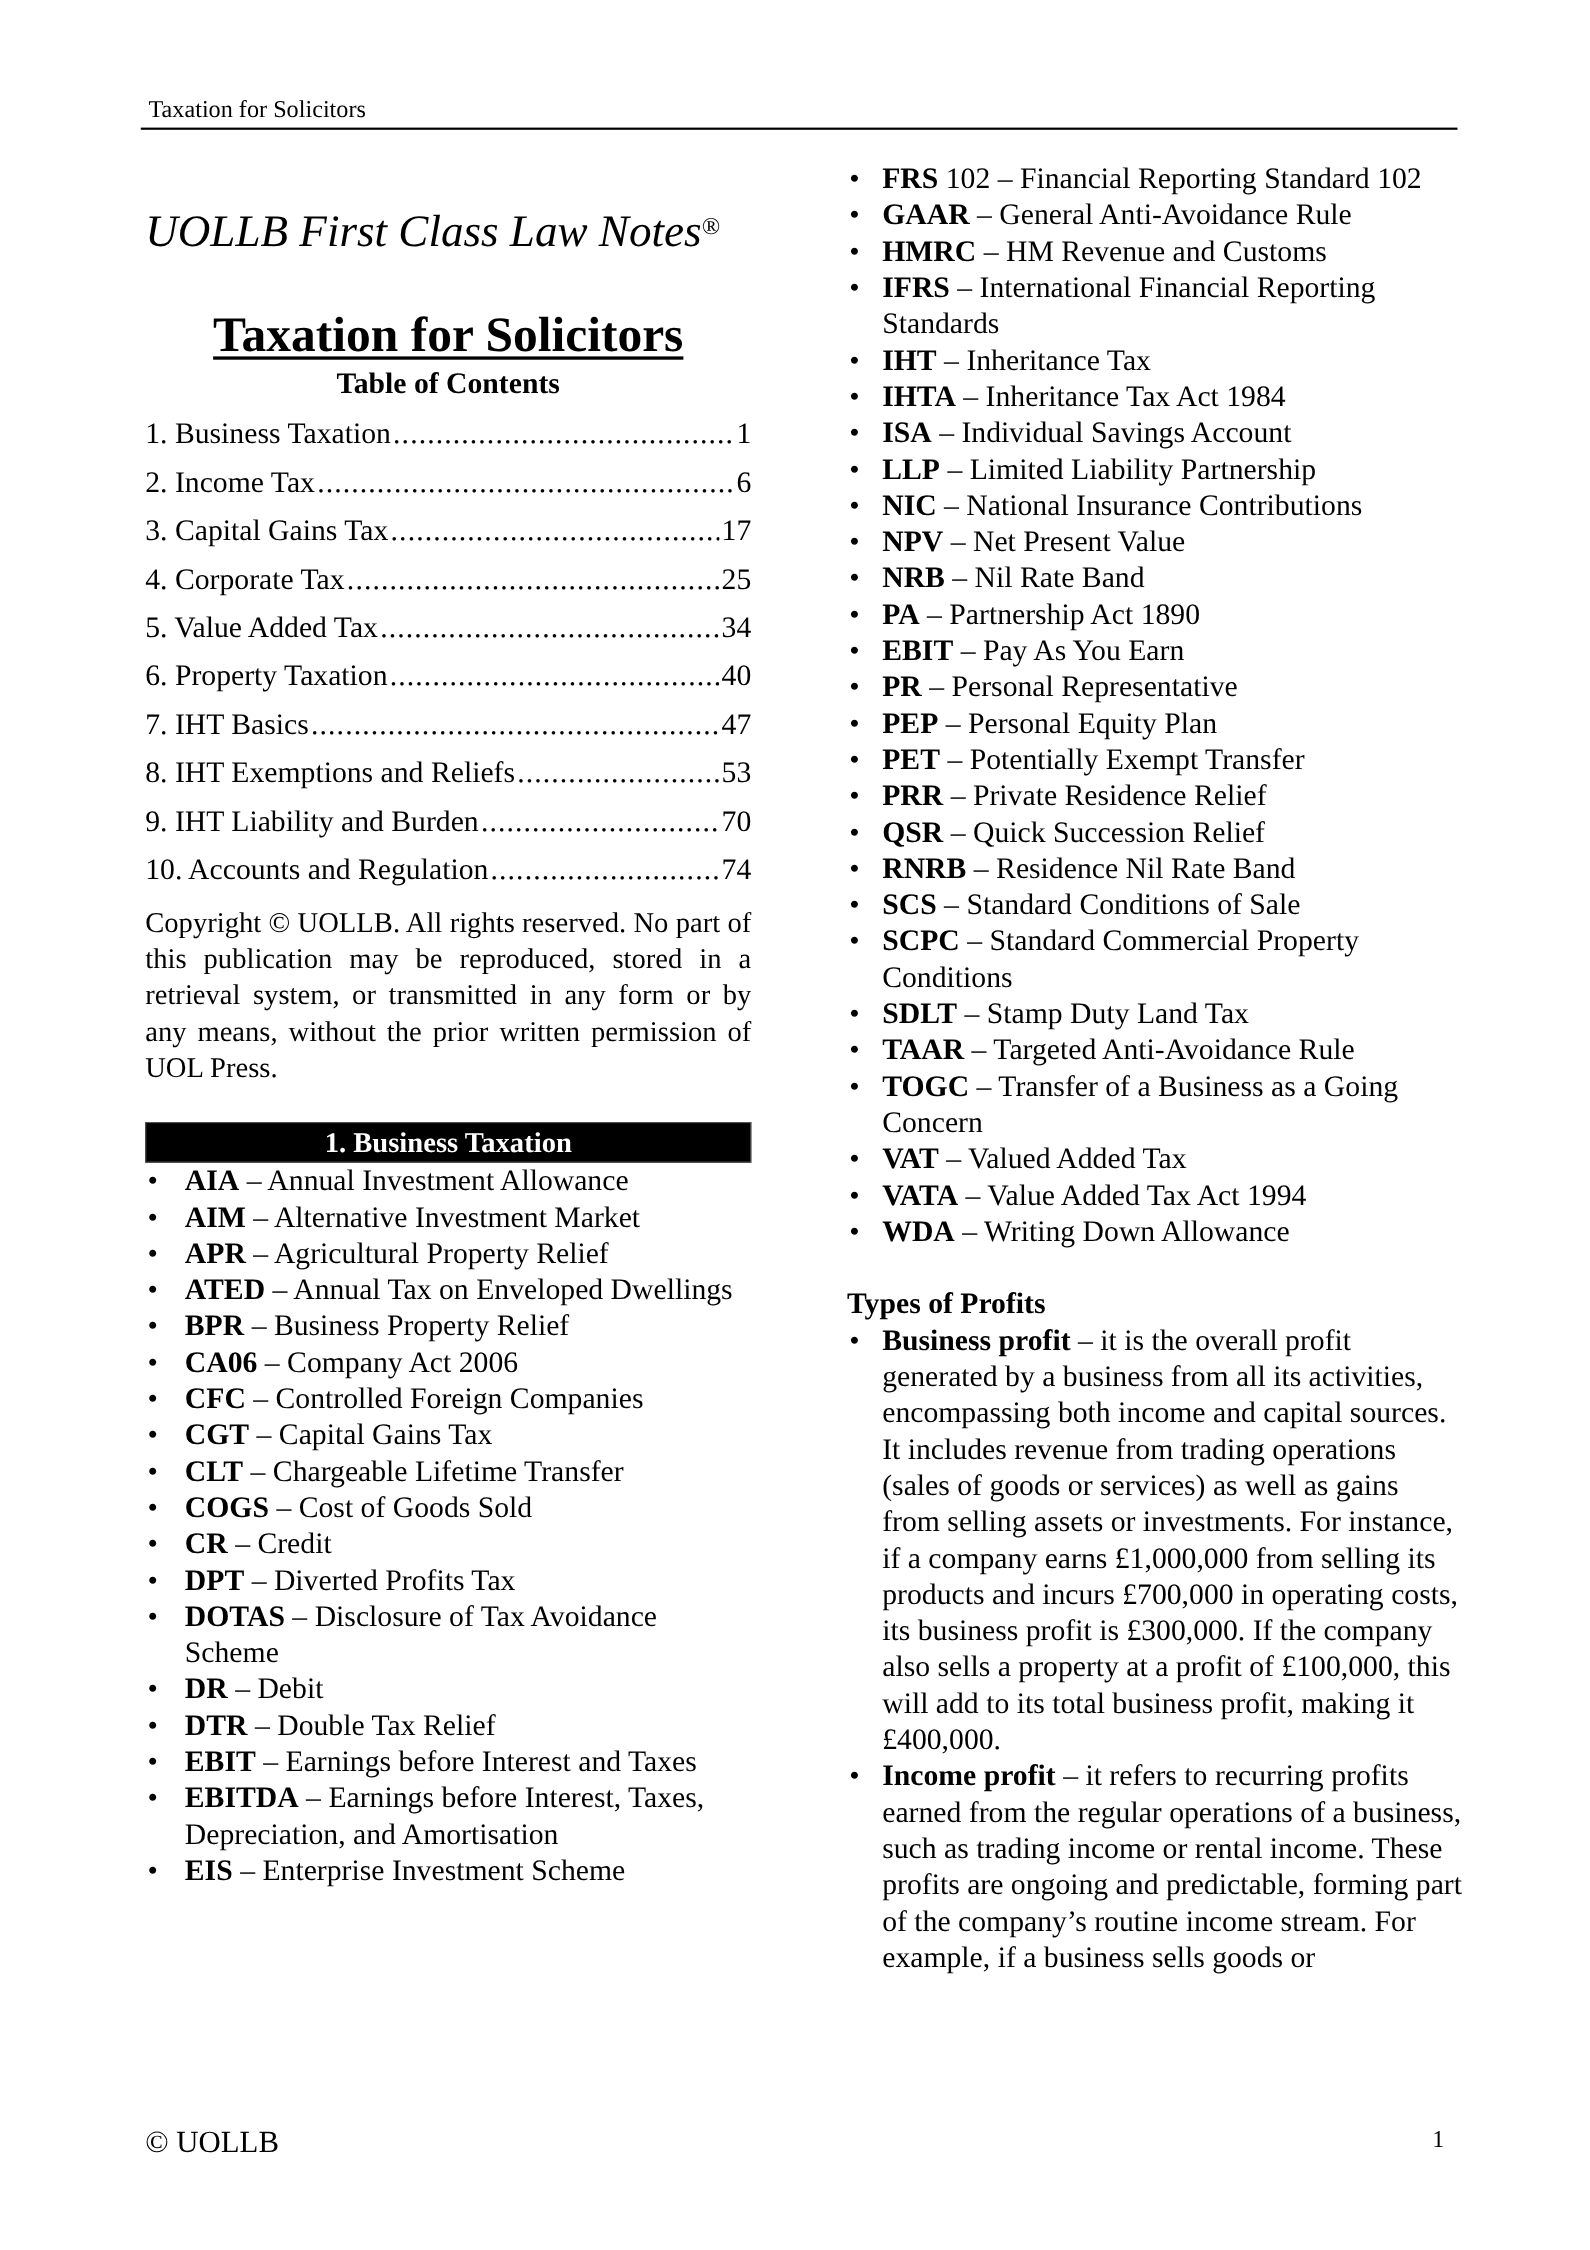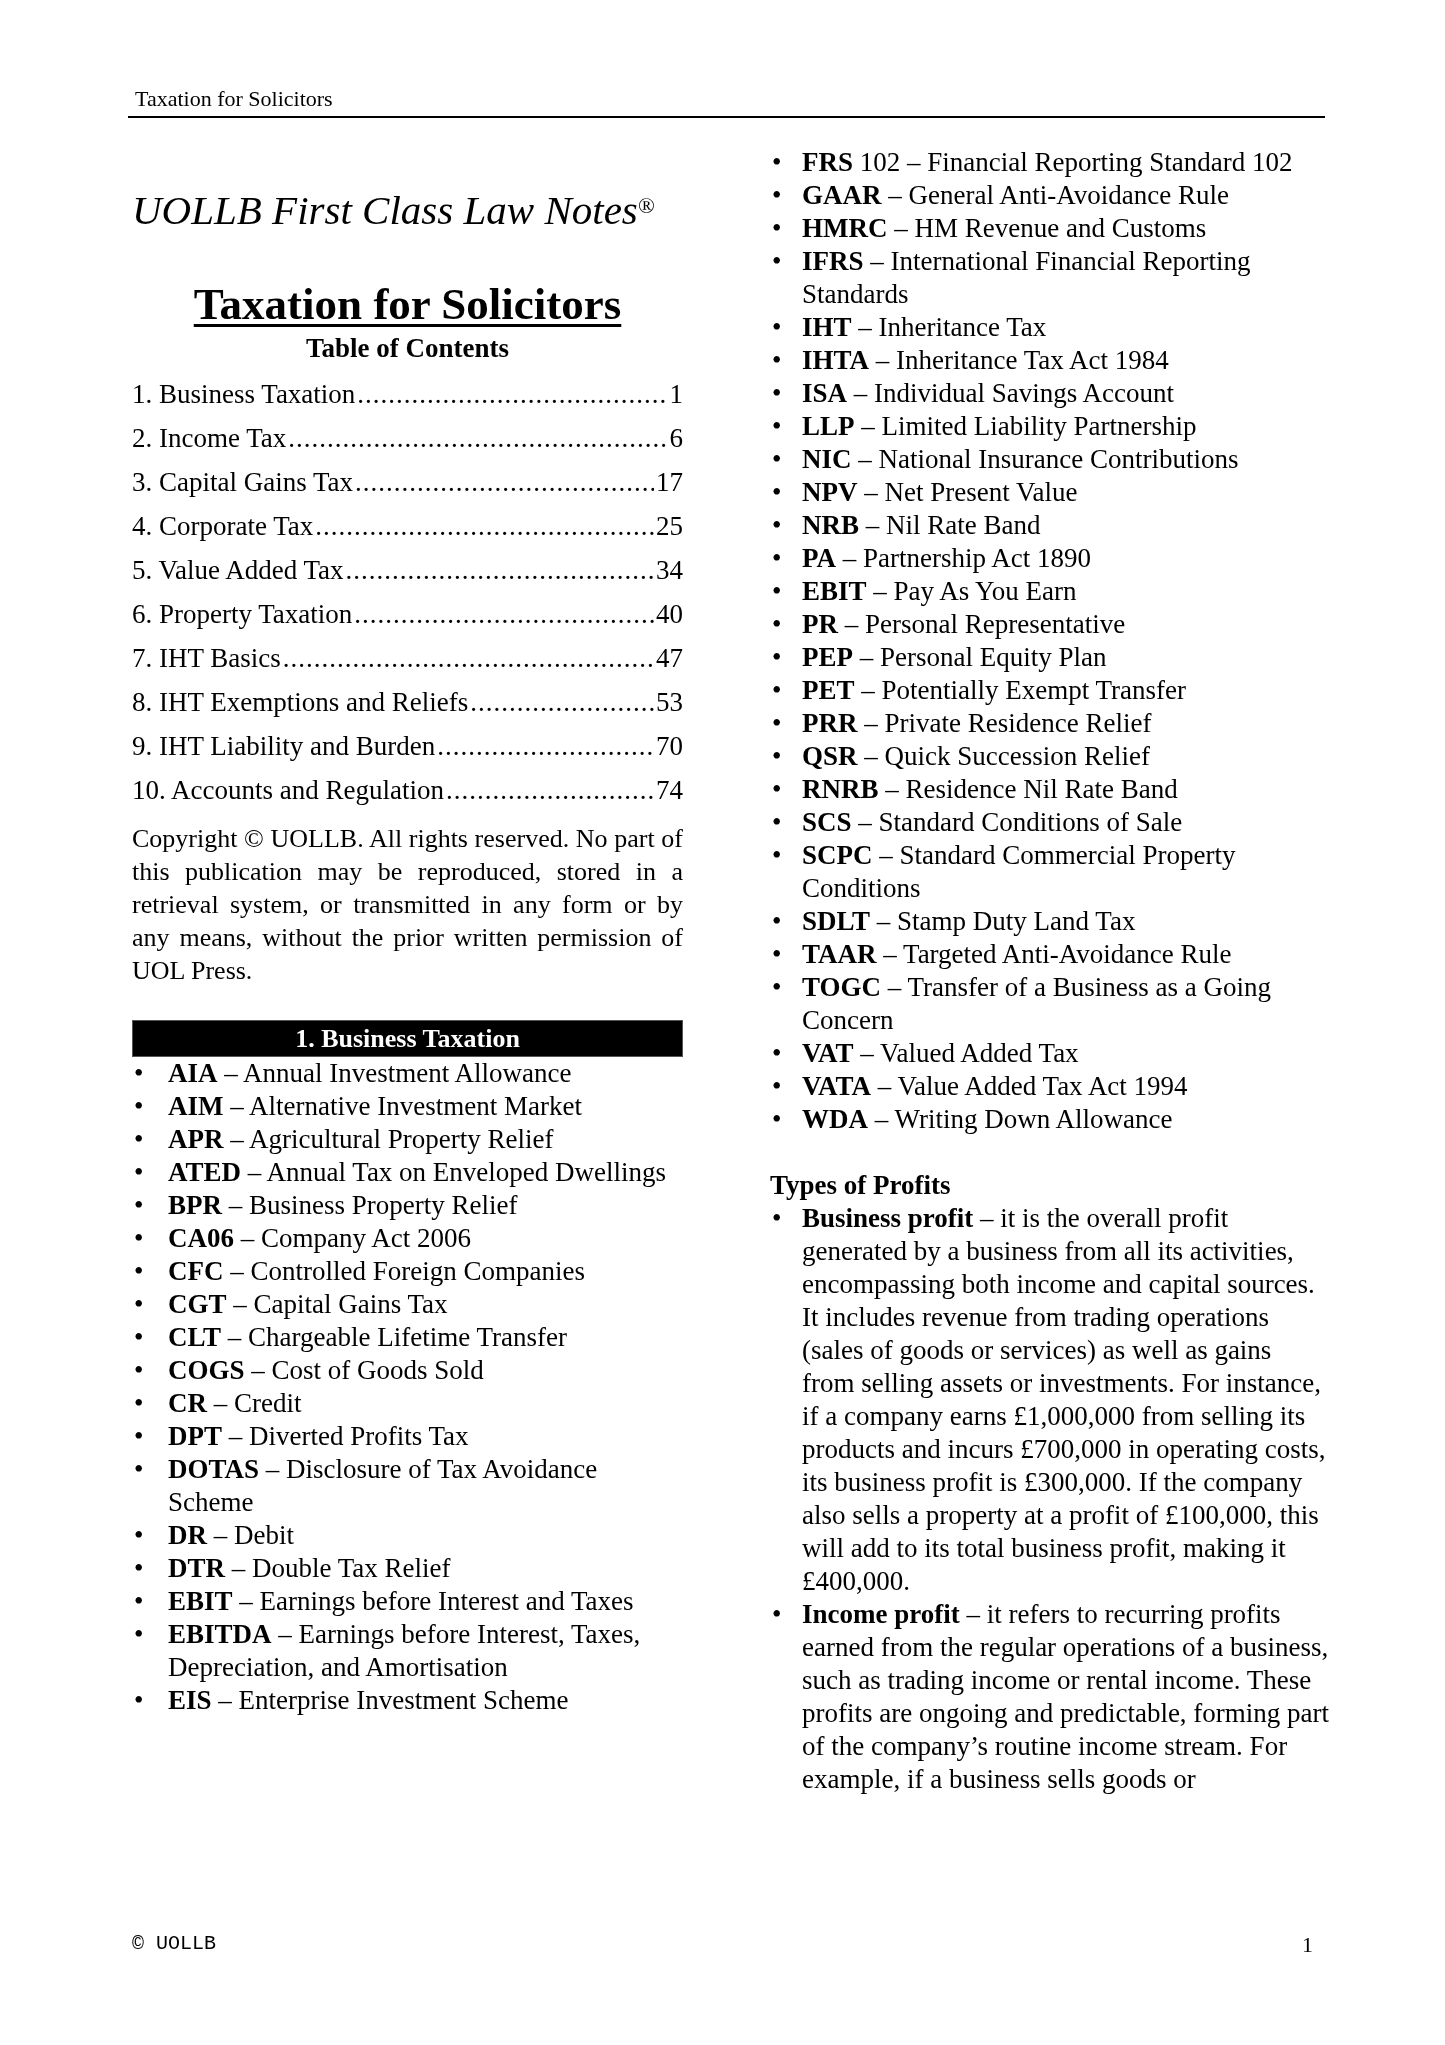--- a/index.html
+++ b/index.html
@@ -32,21 +32,21 @@
   .sub-heading { font-size: 27px; font-weight: bold; line-height: 33px; margin-top: 30px; }
 
   ul.bullets { list-style: none; margin: 0; padding: 0; }
   ul.bullets li { position: relative; padding-left: 36px; font-size: 27px; line-height: 33px; }
   ul.bullets li .bullet { position: absolute; left: 2px; top: 0; }
   .abbr { font-weight: bold; }
 
   .col-right ul.bullets li { padding-left: 32px; }
   .col-right .sub-heading { margin-top: 33px; }
 
-  .footer-left { position: absolute; left: 132px; top: 1932px; font-size: 20px; font-family: Liberation Mono, monospace; }
+  .footer-left { position: absolute; left: 132px; top: 1932px; font-size: 28px; }
   .footer-right { position: absolute; left: 1302px; top: 1932px; font-size: 22px; }
 </style>
 </head>
 <body>
 
 <div class="page-header-text">Taxation for Solicitors</div>
 <div class="page-header-rule"></div>
 
 <div class="col-left">
   <div class="brand-title"><span>UOLLB First Class Law Notes</span><sup>®</sup></div>

